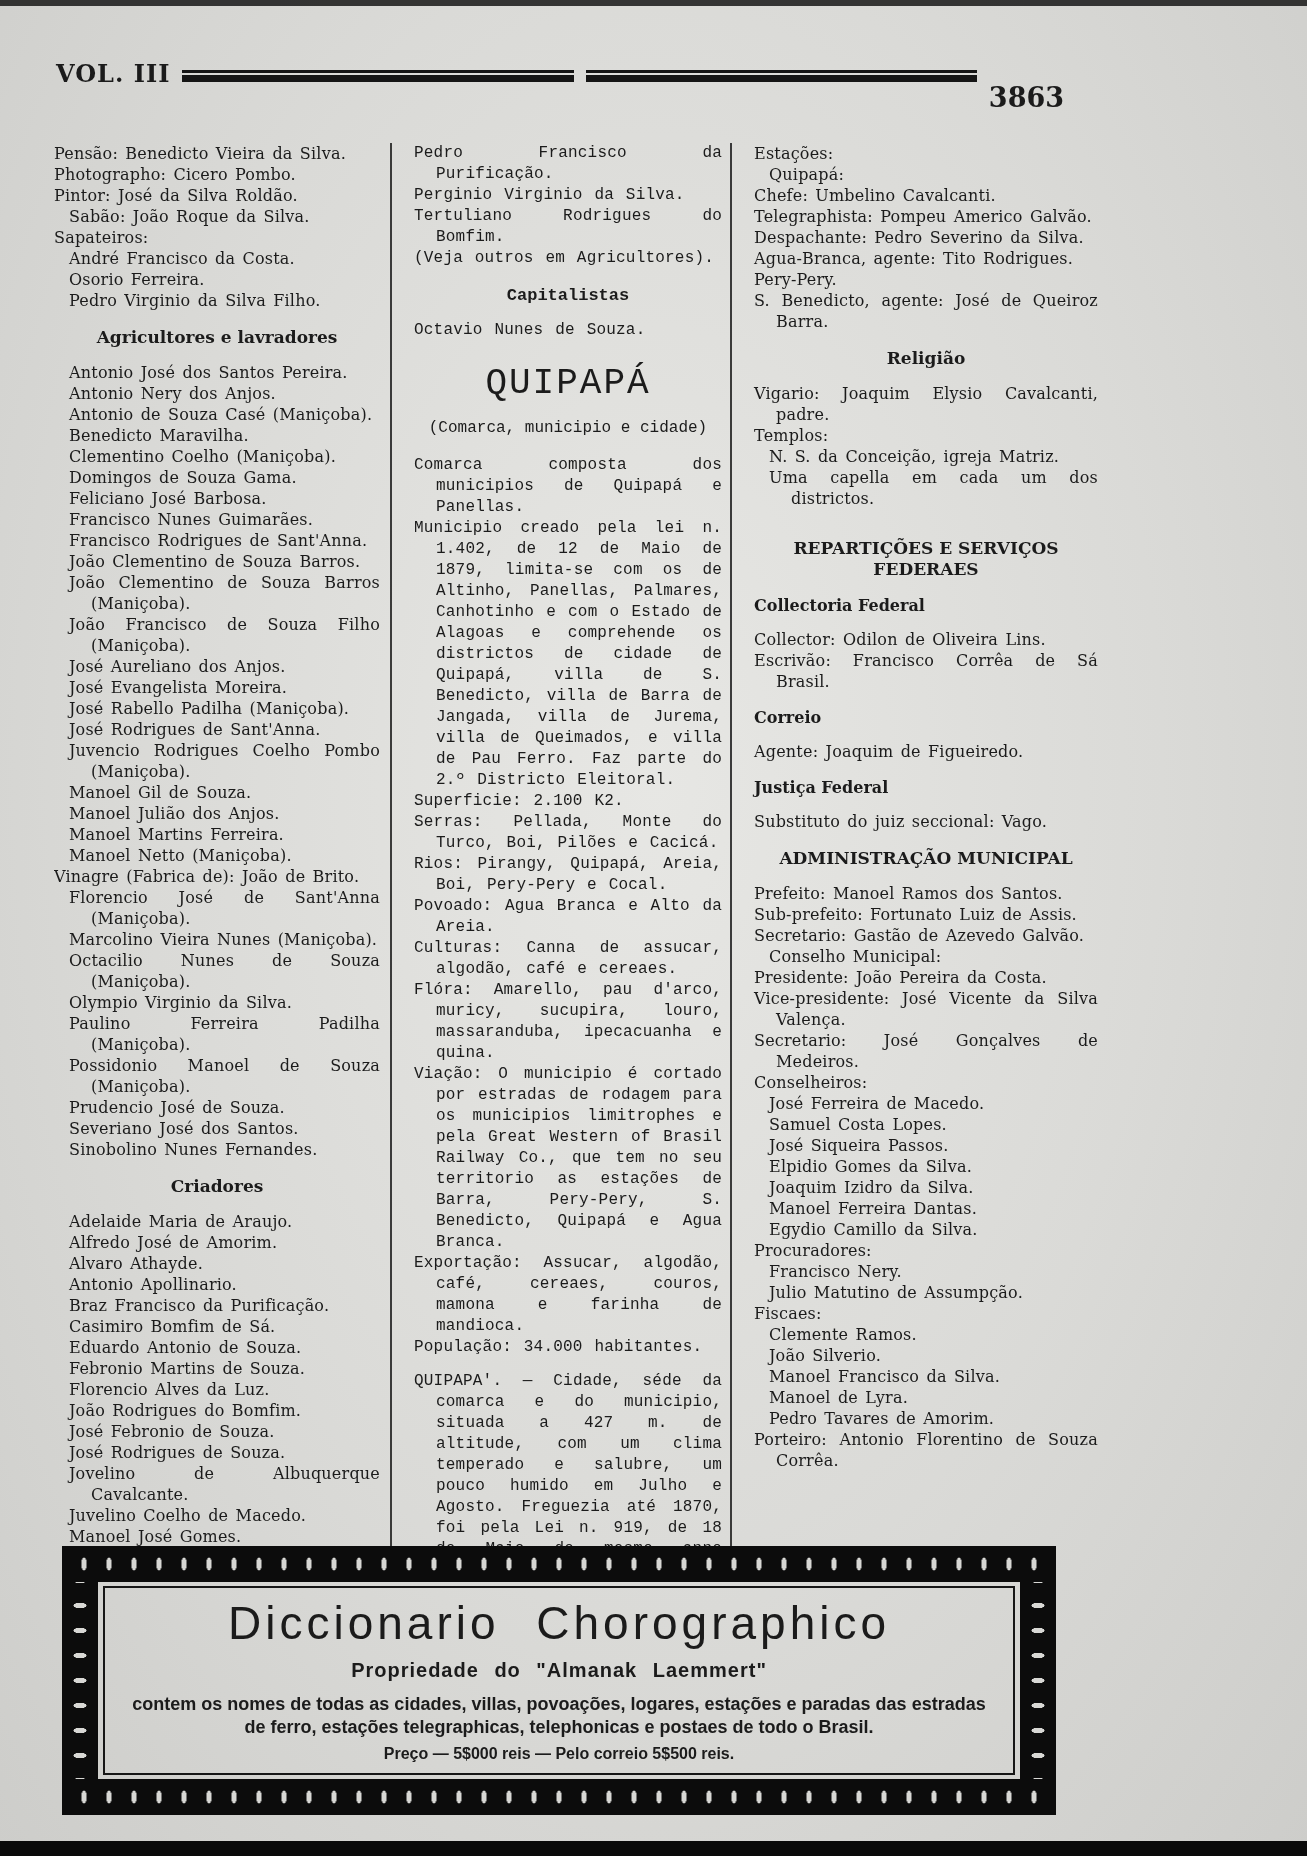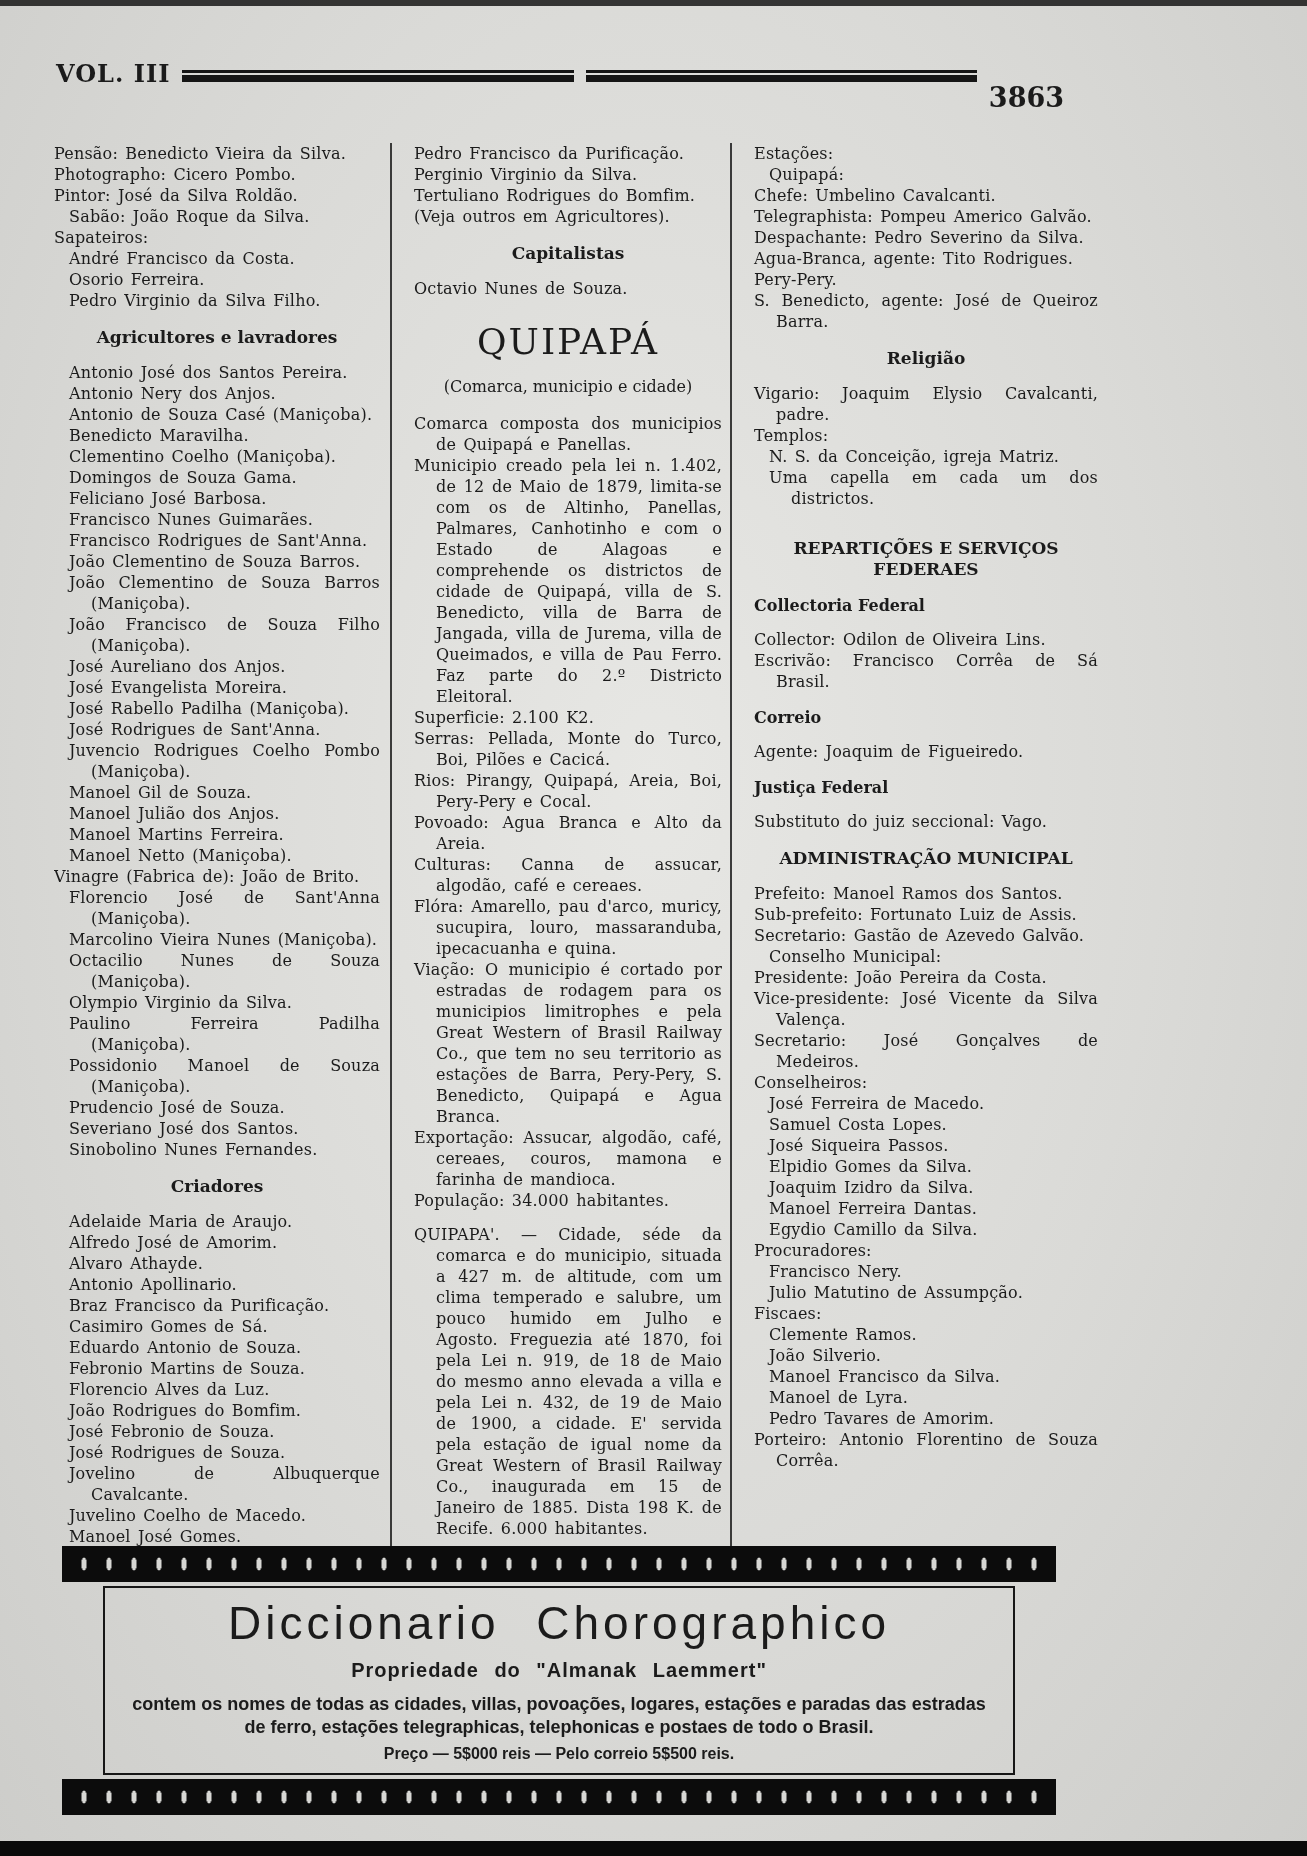--- a/index.html
+++ b/index.html
@@ -17,37 +17,37 @@
   .rule{flex:1;height:12px;box-sizing:border-box;margin-top:5px;
         background:linear-gradient(#151515 0 3px, transparent 3px 5px, #151515 5px 12px);}
   .htitle{font-weight:bold;font-size:25px;letter-spacing:.5px;white-space:nowrap;}
   .pagenum{font-weight:bold;font-size:27px;white-space:nowrap;margin-top:48px;}
 
   .cols{display:flex;margin:30px 0 12px 54px;width:1048px;height:1408px;overflow:hidden;
         font-size:16px;line-height:21px;}
   .col{box-sizing:border-box;}
   .col1{width:336px;padding-right:10px;}
   .divider{width:2px;background:#1d1d1d;opacity:.85;}
-  .col2{width:338px;padding:0 8px 0 22px;}
+  .col2{width:338px;padding:0 8px 0 22px;font-family:Liberation Mono, monospace;}
   .col3{width:370px;padding:0 4px 0 22px;}
 
   .line{padding-left:22px;text-indent:-22px;text-align:justify;letter-spacing:.2px;word-spacing:2px;}
   .ind-1{margin-left:15px;}
   .heading{text-align:center;font-weight:bold;font-size:17px;line-height:21px;margin:16px 0 14px;}
   .subheading{text-align:left;font-weight:bold;font-size:16px;margin:15px 0 13px;}
   .bigtitle{text-align:center;font-size:36px;letter-spacing:2px;margin:32px 0 24px;}
   .centerline{text-align:center;margin:3px 0;}
   .gap{height:13px;}
 
   .ad{position:absolute;left:62px;top:1546px;width:994px;}
   .pat{background-color:#0c0c0c;}
   .pat-h{height:36px;
     background-image:radial-gradient(ellipse 5px 12px at center, #d8d8d5 0 50%, #0c0c0c 58%);
     background-size:25px 36px;background-position:center;}
-  .ad-mid{display:flex;align-items:flex-end;}
+  .ad-mid{display:flex;}
   .pat-v{width:36px;
     background-image:radial-gradient(ellipse 12px 5px at center, #d8d8d5 0 50%, #0c0c0c 58%);
     background-size:36px 25px;background-position:center;}
   .ad-inner{flex:1;margin:4px 5px;border:2px solid #161616;padding:8px 18px 10px;
     text-align:center;font-family:"Liberation Sans", sans-serif;}
   .ad-title{font-size:46px;letter-spacing:4px;word-spacing:20px;}
   .ad-sub{font-size:20px;font-weight:bold;letter-spacing:1px;word-spacing:9px;margin-top:9px;}
   .ad-body{font-size:18px;font-weight:bold;line-height:23px;margin-top:11px;}
   .ad-price{font-size:16px;font-weight:bold;margin-top:6px;}
 </style>
@@ -105,21 +105,21 @@
         <div class="line ind-1">Possidonio Manoel de Souza (Maniçoba).</div>
         <div class="line ind-1">Prudencio José de Souza.</div>
         <div class="line ind-1">Severiano José dos Santos.</div>
         <div class="line ind-1">Sinobolino Nunes Fernandes.</div>
         <div class="heading">Criadores</div>
         <div class="line ind-1">Adelaide Maria de Araujo.</div>
         <div class="line ind-1">Alfredo José de Amorim.</div>
         <div class="line ind-1">Alvaro Athayde.</div>
         <div class="line ind-1">Antonio Apollinario.</div>
         <div class="line ind-1">Braz Francisco da Purificação.</div>
-        <div class="line ind-1">Casimiro Gomes de Sá.</div>
+        <div class="line ind-1">Casimiro Bomfim de Sá.</div>
         <div class="line ind-1">Eduardo Antonio de Souza.</div>
         <div class="line ind-1">Febronio Martins de Souza.</div>
         <div class="line ind-1">Florencio Alves da Luz.</div>
         <div class="line ind-1">João Rodrigues do Bomfim.</div>
         <div class="line ind-1">José Febronio de Souza.</div>
         <div class="line ind-1">José Rodrigues de Souza.</div>
         <div class="line ind-1">Jovelino de Albuquerque Cavalcante.</div>
         <div class="line ind-1">Juvelino Coelho de Macedo.</div>
         <div class="line ind-1">Manoel José Gomes.</div>
         <div class="line ind-1">Olegario Francisco da Purificação.</div>

